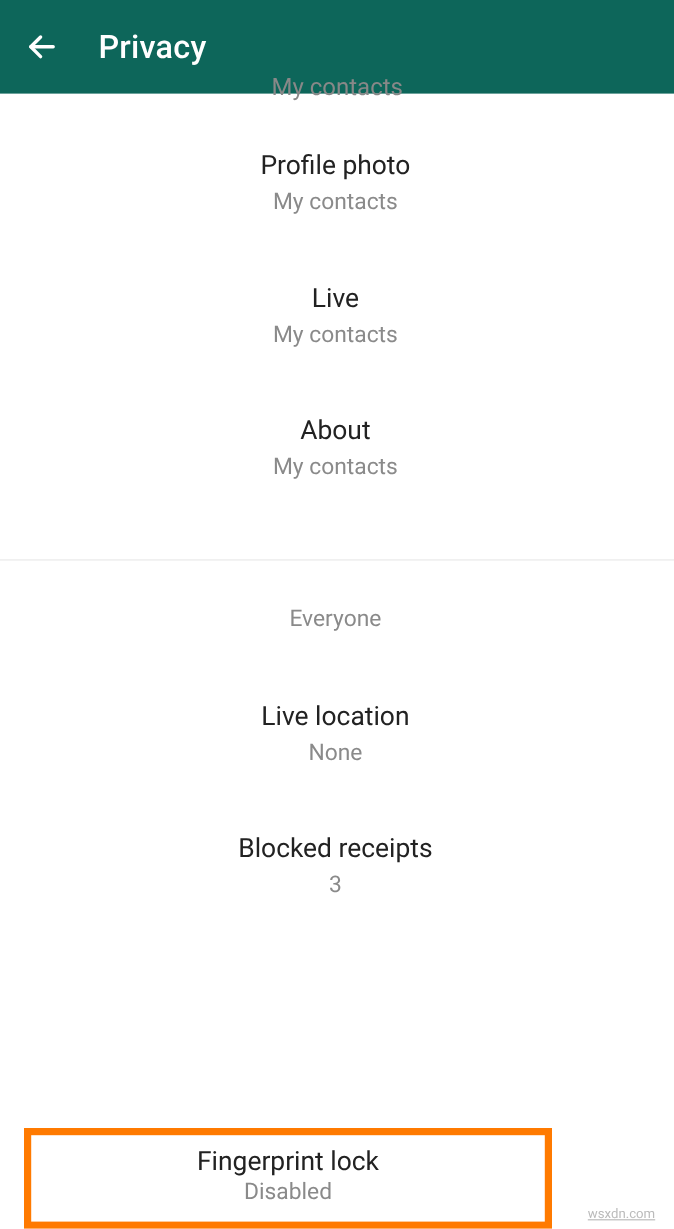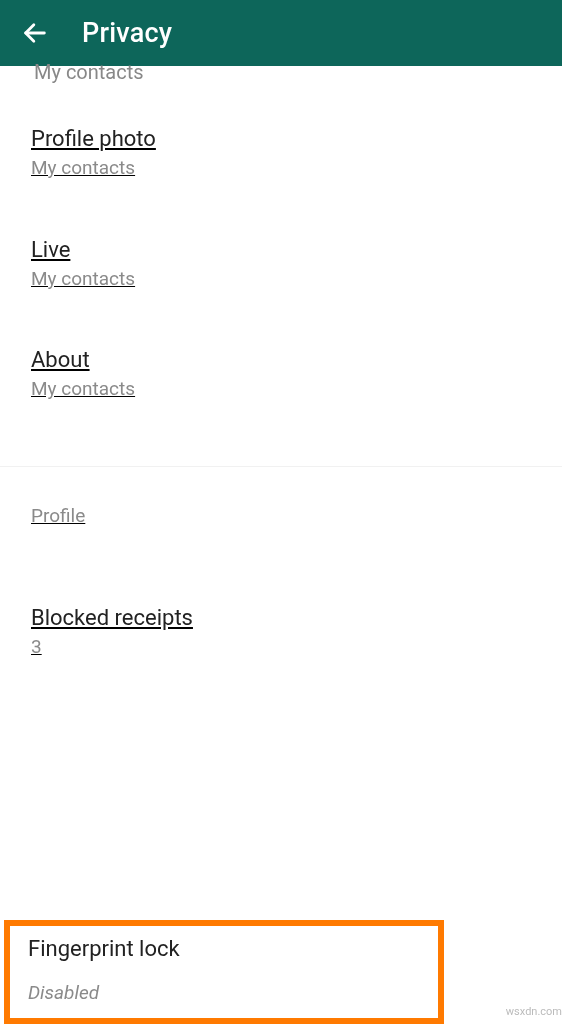--- a/index.html
+++ b/index.html
@@ -6,45 +6,44 @@
     body {
       font-family: Roboto, -apple-system, "Segoe UI", Arial, sans-serif;
       background: #ffffff;
       width: 562px;
       height: 1024px;
       overflow: hidden;
       position: relative;
     }
     .appbar {
       background: #0d665a;
-      height: 66px;
+      height: 78px;
       display: flex;
       align-items: center;
       padding: 0 18px;
       color: #fff;
     }
     .appbar .back { width: 34px; height: 34px; display:flex; align-items:center; justify-content:center; cursor:pointer; }
     .appbar .title {
       margin-left: 30px;
       font-size: 27px;
       font-weight: 500;
       letter-spacing: 0.2px;
     }
-    .scroll { position:absolute; top:78px; left:0; right:0; bottom:0; }
+    .scroll { position:absolute; top:78px; left:0; right:0; bottom:0;text-align:center; }
     .cutitem {
       padding: 0 34px 4px 34px;
       color: #888;
       font-size: 20px;
       line-height: 24px;
       margin-top: -18px;
     }
     .item {
       padding: 18px 34px 18px 31px;
       cursor: pointer;
-      text-decoration: underline;
     }
     .item .primary {
       color: #222;
       font-size: 22px;
       font-weight: 400;
     }
     .item .secondary {
       color: #8a8a8a;
       font-size: 19px;
       margin-top: 4px;
@@ -68,32 +67,32 @@
     }
     .switch .thumb {
       position:absolute; top:50%; right:-3px;
       width: 26px; height:26px; border-radius:50%;
       background:#00897b;
       transform: translateY(-50%);
       box-shadow: 0 1px 2px rgba(0,0,0,0.3);
     }
     .highlight {
       position: absolute;
-      left: 4px;
+      left: 20px;
       bottom: 0;
       width: 440px;
       border: 6px solid #ff7a00;
       padding: 10px 18px 14px 18px;
       background: #fff;
     }
     .highlight .primary { color:#222; font-size:22px; }
-    .highlight .secondary { color:#8a8a8a; font-size:19px; margin-top:20px;font-style:italic;}
+    .highlight .secondary { color:#8a8a8a; font-size:19px; margin-top:0;}
     .watermark {
-      position:absolute; right:0; bottom:6px;
-      font-size:11px; color:#bbb;
+      position:absolute; right:16px; bottom:6px;
+      font-size:11px; color:#bbb;text-decoration:underline;
     }
   </style>
 </head>
 <body>
 
 <div class="appbar">
   <div class="back">
     <svg width="28" height="28" viewBox="0 0 24 24" fill="none" stroke="#ffffff" stroke-width="2.4" stroke-linecap="round" stroke-linejoin="round">
       <line x1="20" y1="12" x2="4" y2="12"></line>
       <polyline points="11 5 4 12 11 19"></polyline>
@@ -128,25 +127,29 @@
   </div>
 
   <div class="gap"></div>
 
 
   <div style="height:26px"></div>
   <div class="divider"></div>
   <div style="height:14px"></div>
 
   <div class="item">
-    <div class="secondary">Profile</div>
+    <div class="secondary">Everyone</div>
   </div>
 
   <div class="gap"></div>
 
+  <div class="item">
+    <div class="primary">Live location</div>
+    <div class="secondary">None</div>
+  </div>
 
   <div class="gap"></div>
 
   <div class="item">
     <div class="primary">Blocked receipts</div>
     <div class="secondary">3</div>
   </div>
 
   <div class="highlight">
     <div class="primary">Fingerprint lock</div>

